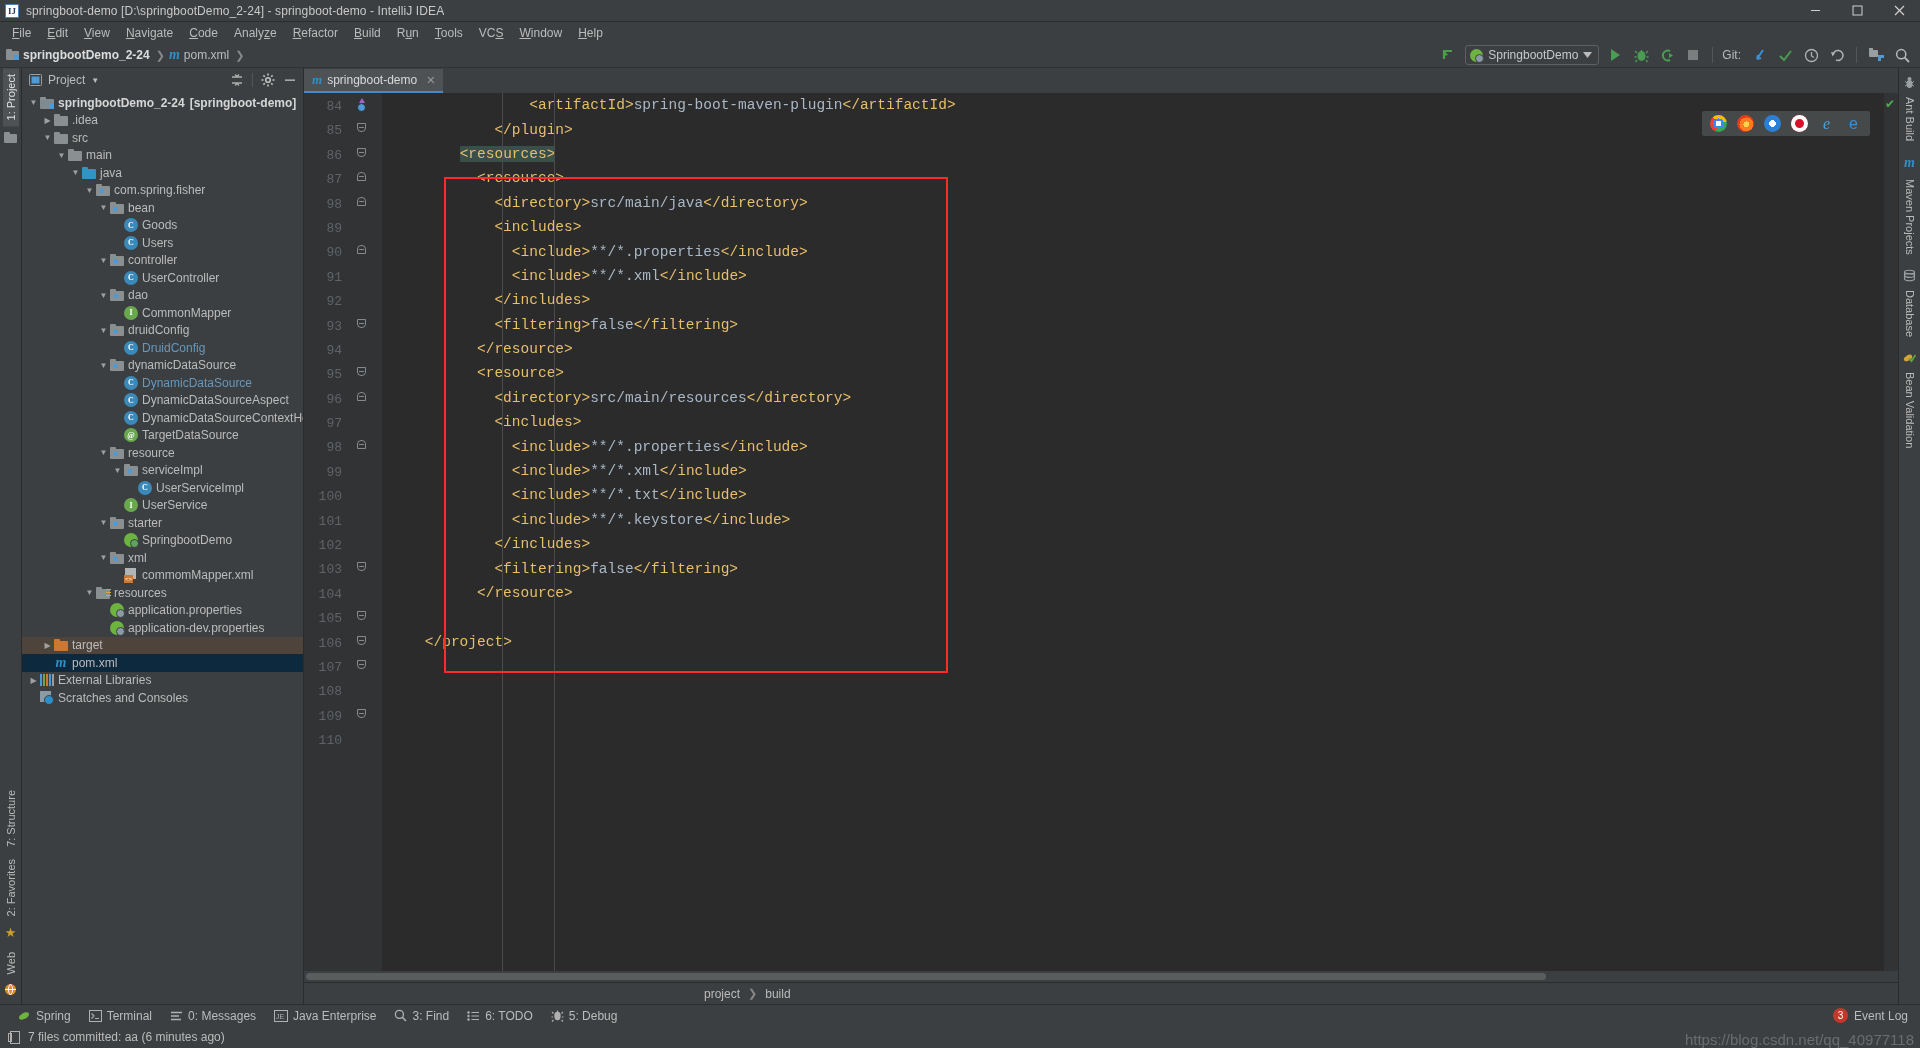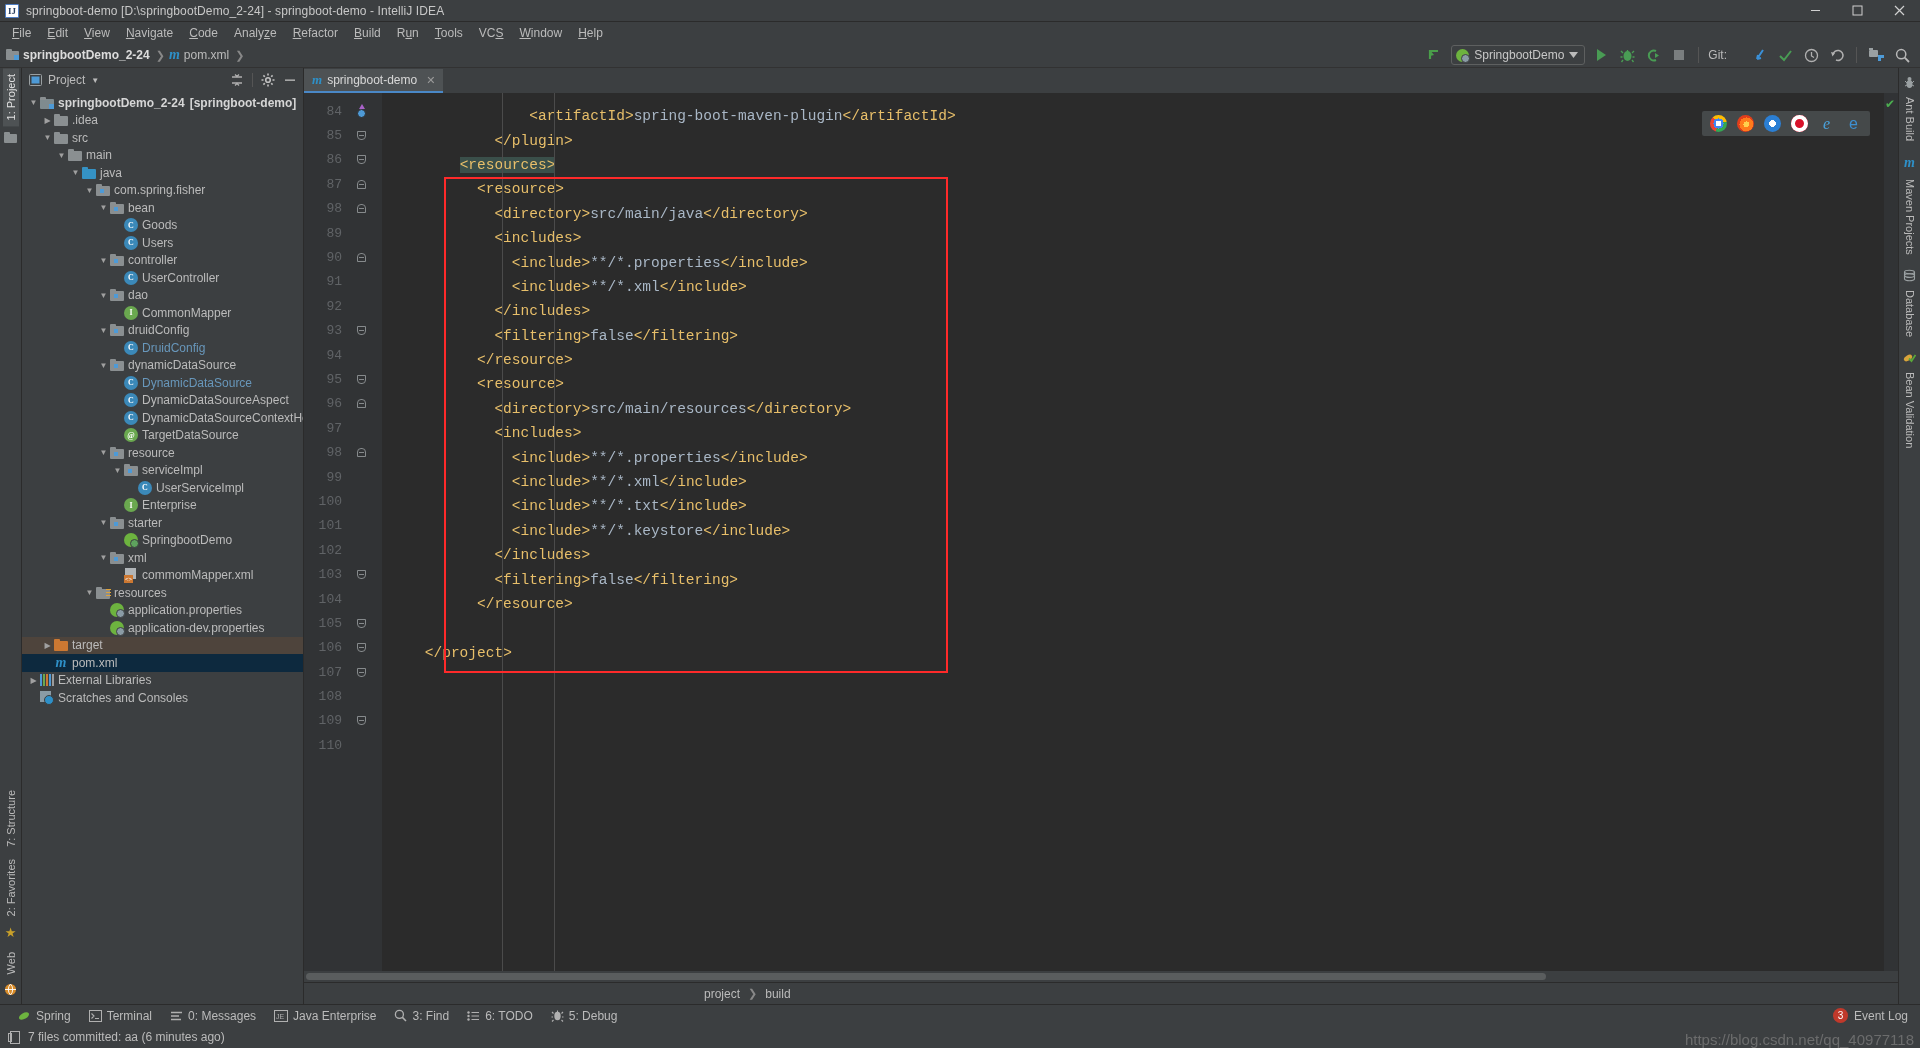--- a/index.html
+++ b/index.html
@@ -54,21 +54,21 @@
     font-family: "Liberation Serif", serif; font-size: 14px; margin-right: 4px; }
 
   .navbar-right { margin-left: auto; display: flex; align-items: center; gap: 6px; padding-right: 8px; }
   .runcfg {
     display: flex; align-items: center; gap: 5px; border: 1px solid #5e6060;
     border-radius: 3px; height: 20px; padding: 0 6px 0 4px; background: #3c3f41;
   }
   .runcfg span { font-size: 12px; color: #c8c8c8; }
   .tb-btn { width: 20px; height: 20px; display: flex; align-items: center; justify-content: center; }
   .tb-sep { width: 1px; height: 16px; background: #555; margin: 0 3px; }
-  .git-label { font-size: 12px; color: #bbbbbb; margin-right: 16px; text-align: right; }
+  .git-label { font-size: 12px; color: #bbbbbb; margin-right: 2px; text-align: right; }
 
   
   .mainrow { flex: 1 1 auto; display: flex; min-height: 0; }
 
   
   .leftstrip {
     width: 22px; background: #3c3f41; border-right: 1px solid #2b2b2b;
     display: flex; flex-direction: column; align-items: center;
     flex: 0 0 22px; position: relative;
   }
@@ -162,39 +162,39 @@
   .etab .m-letter { color: #2e90c8; font-style: italic; font-weight: bold;
     font-family: "Liberation Serif", serif; font-size: 13px; }
   .etab .x { color: #9a9a9a; font-size: 11px; margin-left: 4px; }
 
   .editorbody { flex: 1 1 auto; display: flex; min-height: 0; position: relative; background: #2b2b2b; }
   .gutter {
     width: 78px; flex: 0 0 78px; background: #313335; position: relative;
     font-family: "Liberation Mono", monospace; font-size: 13px; color: #606366;
     padding-top: 6px;
   }
-  .gline { height: 24.4px; display: flex; align-items: center; }
+  .gline { height: 24.4px; display: flex; align-items: flex-start; }
   .gnum { width: 42px; text-align: right; padding-right: 4px; color: #606366; }
   .gmark { width: 30px; display: flex; align-items: center; justify-content: center; }
   .fold {
     width: 9px; height: 9px; border: 1px solid #868a8c; position: relative; background: #313335;
   }
   .fold:after { content:""; position:absolute; left:1px; top:3px; width:5px; height:1px; background:#868a8c; }
   .fold.open { border-radius: 0 0 4px 4px; }
   .fold.closed { border-radius: 4px 4px 0 0; }
   .bmark { width: 11px; height: 13px; position: relative; }
   .bmark .circ { position:absolute; left:1px; bottom:0; width:9px; height:9px; border-radius:50%;
     background:#4e9ad6; border:1px solid #2b2b2b; }
   .bmark .arr { position:absolute; left:3px; top:-1px; width:0; height:0;
     border-left:3px solid transparent; border-right:3px solid transparent; border-bottom:5px solid #a962c8; }
   .bmark .stem { position:absolute; left:4px; top:3px; width:2px; height:4px; background:#a962c8; }
 
   .codearea {
     flex: 1 1 auto; position: relative; overflow: hidden; background: #2b2b2b;
-    font-family: "Liberation Mono", monospace; font-size: 14.5px; padding-top: 11px;
+    font-family: "Liberation Mono", monospace; font-size: 14.5px; padding-top: 0;
   }
   .cline { height: 24.4px; display: flex; align-items: center; white-space: pre; padding-left: 8px; }
   .cline.cursorline { background: #323232; }
   .tag { color: #e8bf6a; }
   .txt { color: #a9b7c6; }
   .hl { background: #3a4f4a; }
   .indguide { position: absolute; top: 0; bottom: 0; width: 1px; background: #4b4b4b; }
 
   
   .redbox {
@@ -640,21 +640,21 @@
             <span class="ico">
               <span class="ci c">C</span>
             </span>
             <span class="lbl">UserServiceImpl</span>
           </div>
           <div class="node" style="padding-left: 90px;">
             <span class="arrow none">▶</span>
             <span class="ico">
               <span class="ci i">I</span>
             </span>
-            <span class="lbl">Enterprise</span>
+            <span class="lbl">UserService</span>
           </div>
           <div class="node" style="padding-left: 76px;">
             <span class="arrow">▼</span>
             <span class="ico">
               <span class="fi pkg">
                 <i class="dot"></i>
               </span>
             </span>
             <span class="lbl">starter</span>
           </div>

